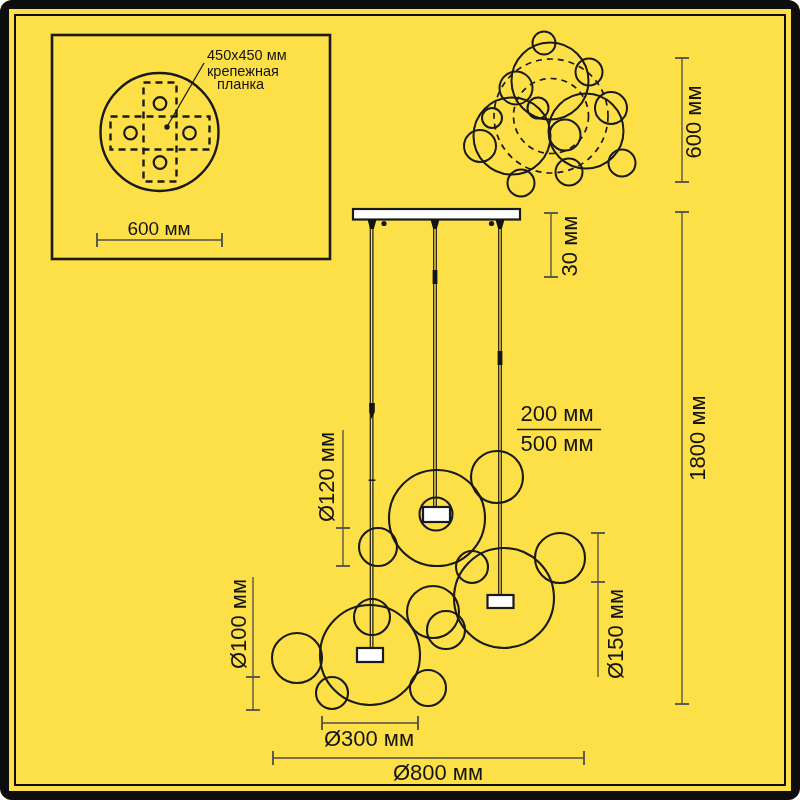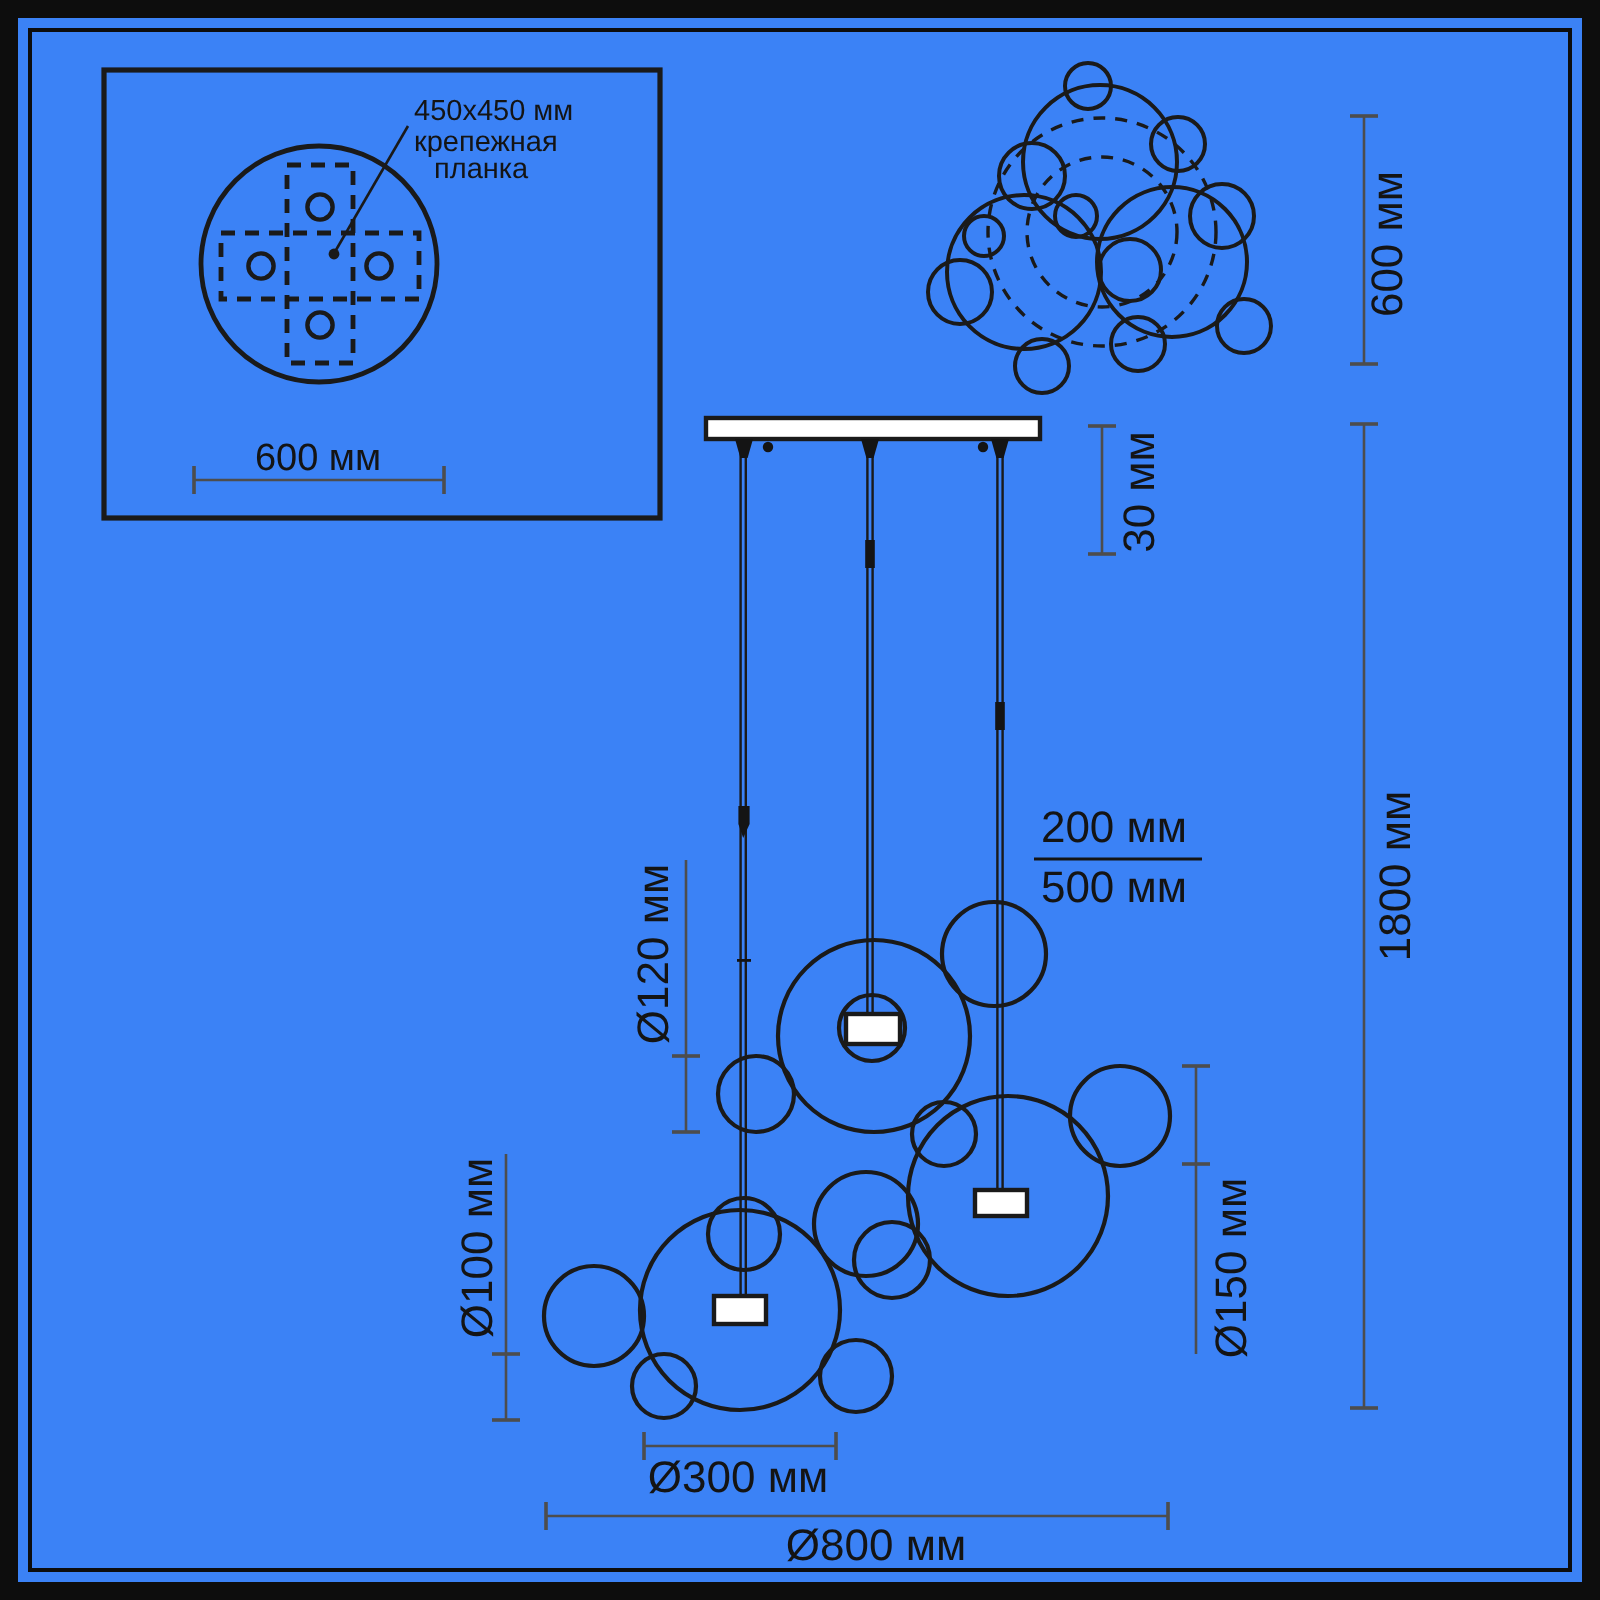--- a/index.html
+++ b/index.html
@@ -1,18 +1,18 @@
 <!DOCTYPE html>
 <html><head>
 <meta charset="utf-8">
 <style>
   html,body{margin:0;padding:0;background:#fff;}
   .canvas{
-    position:relative;width:800px;height:800px;background:#3b82f6;
-    font-family:"Liberation Sans",sans-serif;overflow:hidden;
+    position:relative;width:800px;height:800px;background:#fde047;
+    font-family:"Liberation Sans",sans-serif;overflow:hidden;border-radius:12px;
   }
   .frame-outer{position:absolute;inset:0;border:9px solid #0d0d0d;pointer-events:none;}
   .frame-inner{position:absolute;inset:14px;border:2px solid #0d0d0d;pointer-events:none;}
   svg text{fill:#141414;}
   .dim-text{font-size:22px;}
   .dim-text-small{font-size:19px;}
   .note-text{font-size:14.5px;}
 </style>
 </head>
 <body>

